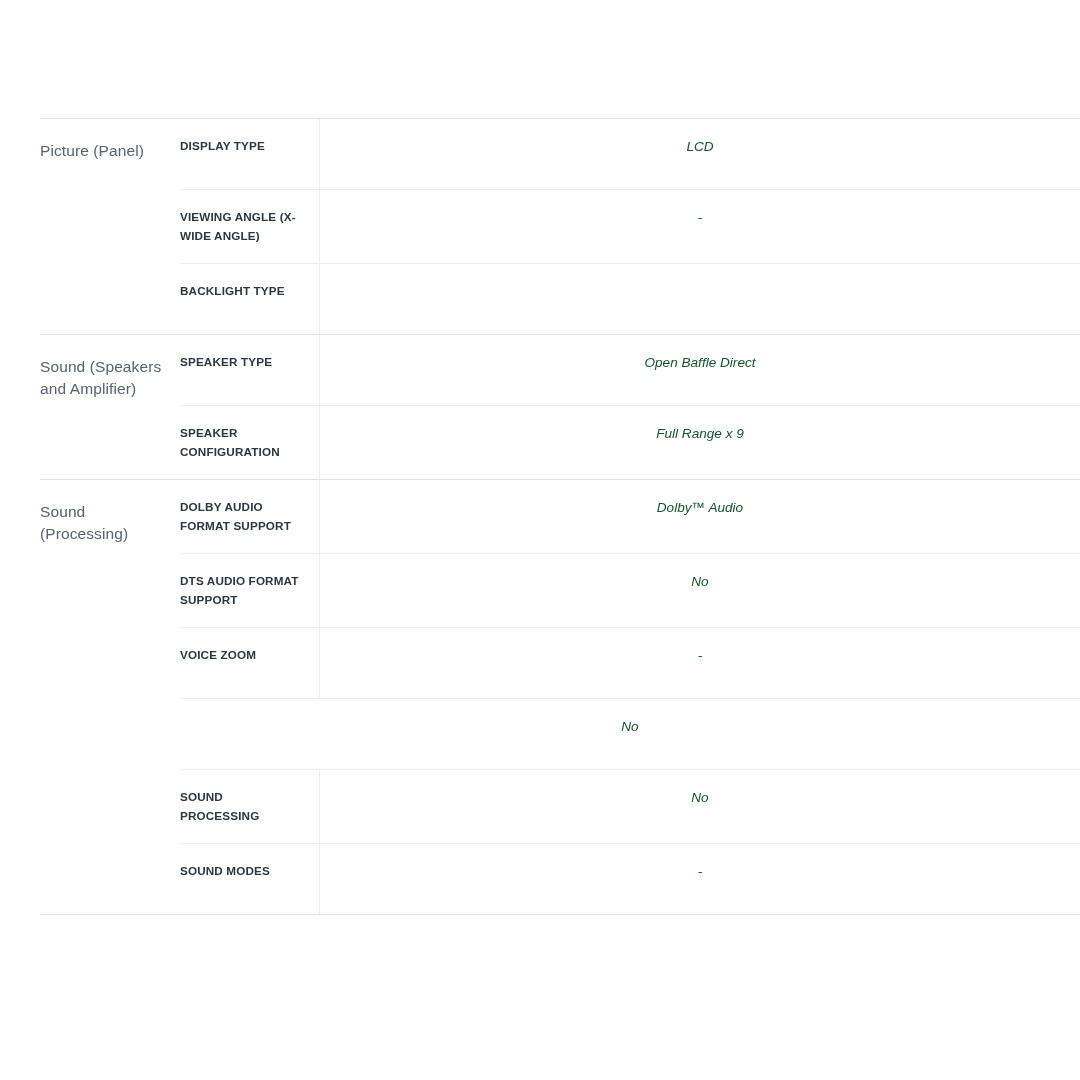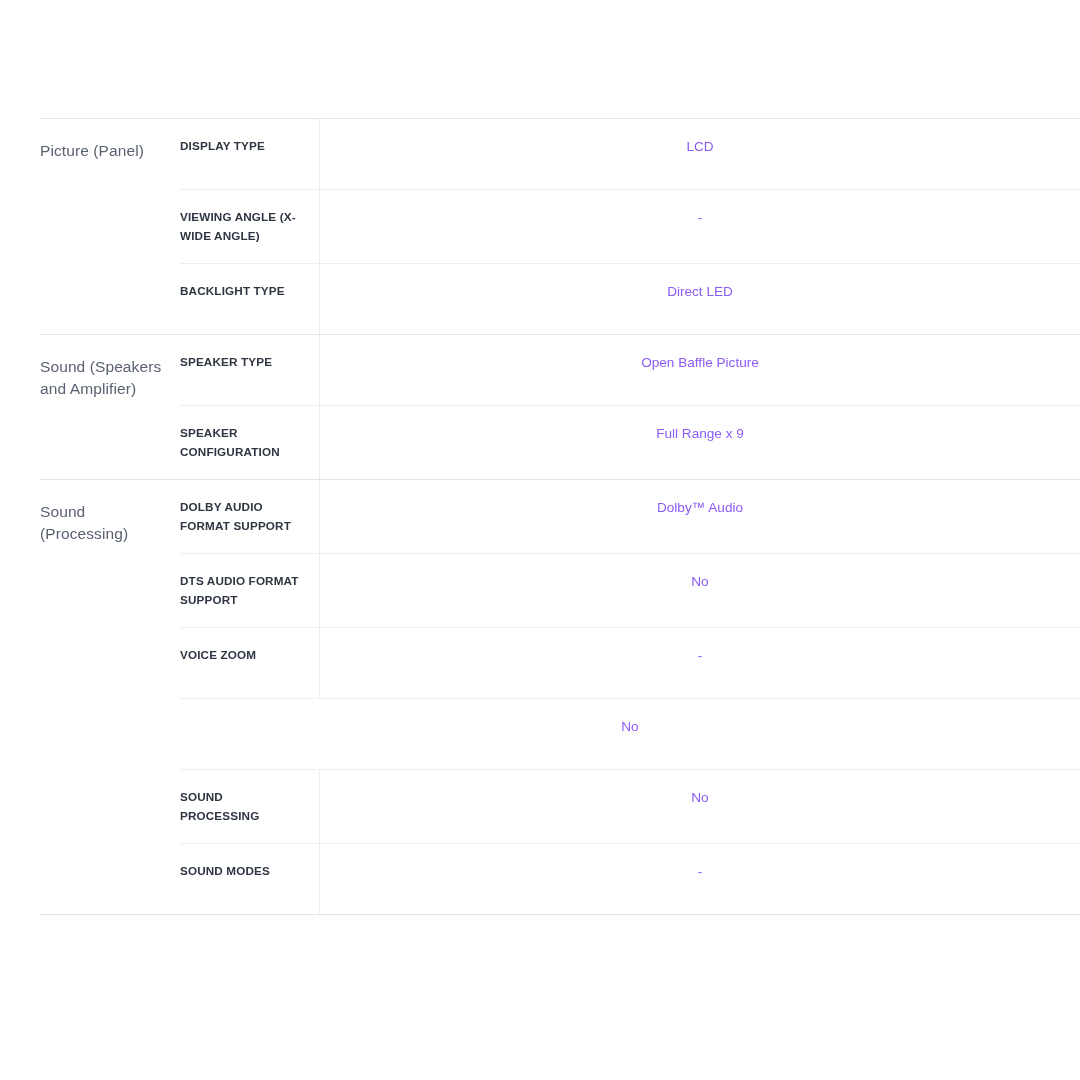--- a/index.html
+++ b/index.html
@@ -81,22 +81,23 @@
   .spec-value-cell {
     flex: 1 1 auto;
     min-width: 0;
     box-sizing: border-box;
     padding: 18px 20px;
     text-align: center;
   }
   .spec-value {
     font-size: 13.6px;
     line-height: 20px;
-    color: #8b5cf6;
+    color: #14532d;
     font-weight: 400;
+    font-style: italic;
   }
 </style>
 </head>
 <body>
 
 <div class="spec-sheet">
     <div class="spec-section">
       <div class="section-title-cell">
         <div class="section-title">Picture (Panel)</div>
       </div>
@@ -114,37 +115,34 @@
             <div class="spec-label">VIEWING ANGLE (X-WIDE ANGLE)</div>
           </div>
           <div class="spec-value-cell">
             <div class="spec-value">-</div>
           </div>
         </div>
         <div class="spec-row">
           <div class="spec-label-cell">
             <div class="spec-label">BACKLIGHT TYPE</div>
           </div>
-          <div class="spec-value-cell">
-            <div class="spec-value">Direct LED</div>
-          </div>
         </div>
       </div>
     </div>
     <div class="spec-section">
       <div class="section-title-cell">
         <div class="section-title">Sound (Speakers and Amplifier)</div>
       </div>
       <div class="section-rows">
         <div class="spec-row">
           <div class="spec-label-cell">
             <div class="spec-label">SPEAKER TYPE</div>
           </div>
           <div class="spec-value-cell">
-            <div class="spec-value">Open Baffle Picture</div>
+            <div class="spec-value">Open Baffle Direct</div>
           </div>
         </div>
         <div class="spec-row">
           <div class="spec-label-cell">
             <div class="spec-label">SPEAKER CONFIGURATION</div>
           </div>
           <div class="spec-value-cell">
             <div class="spec-value">Full Range x 9</div>
           </div>
         </div>

